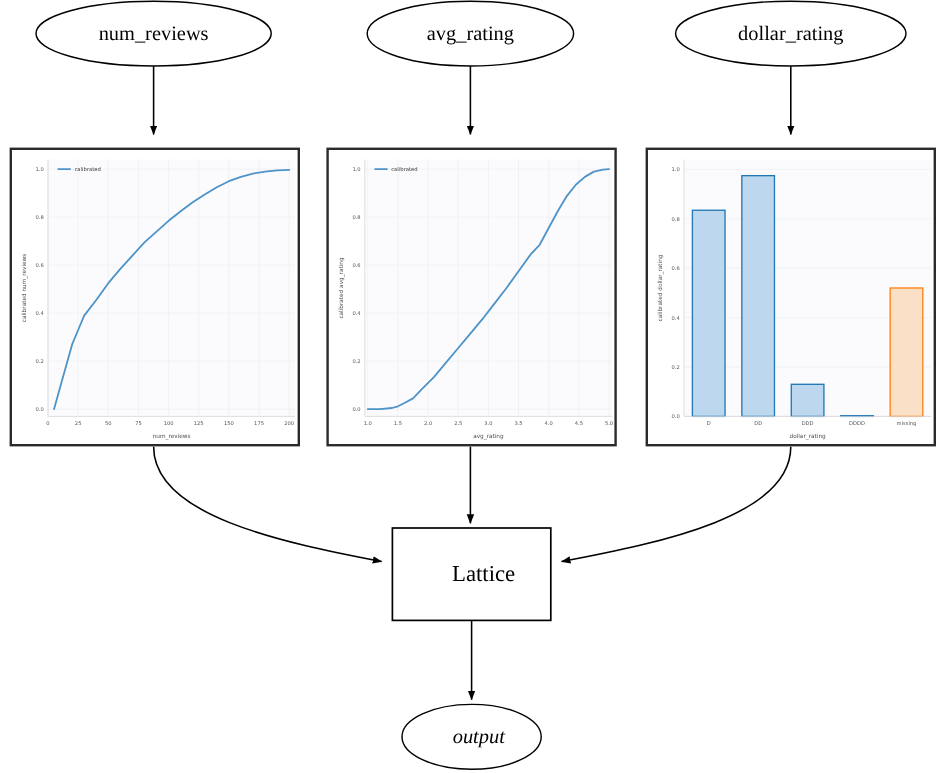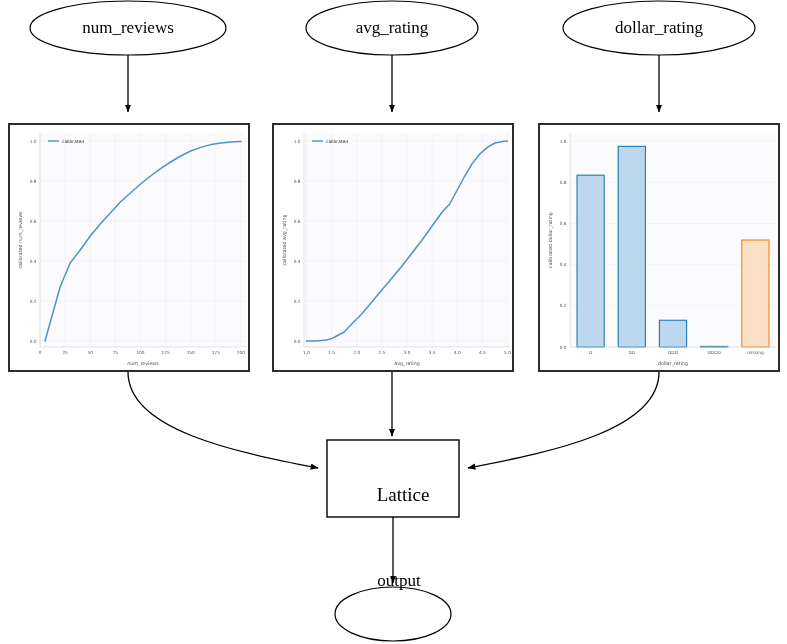--- a/index.html
+++ b/index.html
@@ -48,22 +48,22 @@
     <rect x="327" y="440" width="132" height="77" fill="#ffffff" stroke="#000" stroke-width="1.4"></rect>
 
     <path d="M393,517 L393,583" stroke="#000" stroke-width="1.3" fill="none" marker-end="url(#ah)"></path>
 
     <ellipse cx="393" cy="614" rx="58" ry="27" fill="#ffffff" stroke="#000" stroke-width="1.2"></ellipse>
   </svg>
 
   <div class="node-label ellipse-label" style="left:28px;top:18px;width:200px;">num_reviews</div>
   <div class="node-label ellipse-label" style="left:302px;top:18px;width:180px;">avg_rating</div>
   <div class="node-label ellipse-label" style="left:563px;top:18px;width:192px;">dollar_rating</div>
-  <div class="node-label box-label" style="left:327px;top:484px;width:152px;">Lattice</div>
-  <div class="node-label ellipse-label" style="left:335px;top:571px;width:128px;">output</div>
+  <div class="node-label box-label" style="left:327px;top:468px;width:152px;">Lattice</div>
+  <div class="node-label ellipse-label" style="left:335px;top:604px;width:128px;font-style:italic;">output</div>
 
   <div class="chart-frame" id="frame0" style="left:8px;top:123px;width:242px;height:249px;">
     <div class="plot-area" id="plot0"><svg width="242" height="249" viewBox="0 0 242 249">
           <rect x="30" y="8" width="206" height="214" fill="#fbfbfd"></rect>
           <line x1="30" y1="216" x2="236" y2="216" stroke="#eceef2" stroke-width="0.6"></line>
           <text x="26.5" y="217.6" text-anchor="end" font-family="&quot;DejaVu Sans&quot;, sans-serif" font-size="4.3" fill="#555">0.0</text>
           <line x1="30" y1="176" x2="236" y2="176" stroke="#eceef2" stroke-width="0.6"></line>
           <text x="26.5" y="177.6" text-anchor="end" font-family="&quot;DejaVu Sans&quot;, sans-serif" font-size="4.3" fill="#555">0.2</text>
           <line x1="30" y1="136" x2="236" y2="136" stroke="#eceef2" stroke-width="0.6"></line>
           <text x="26.5" y="137.6" text-anchor="end" font-family="&quot;DejaVu Sans&quot;, sans-serif" font-size="4.3" fill="#555">0.4</text>

